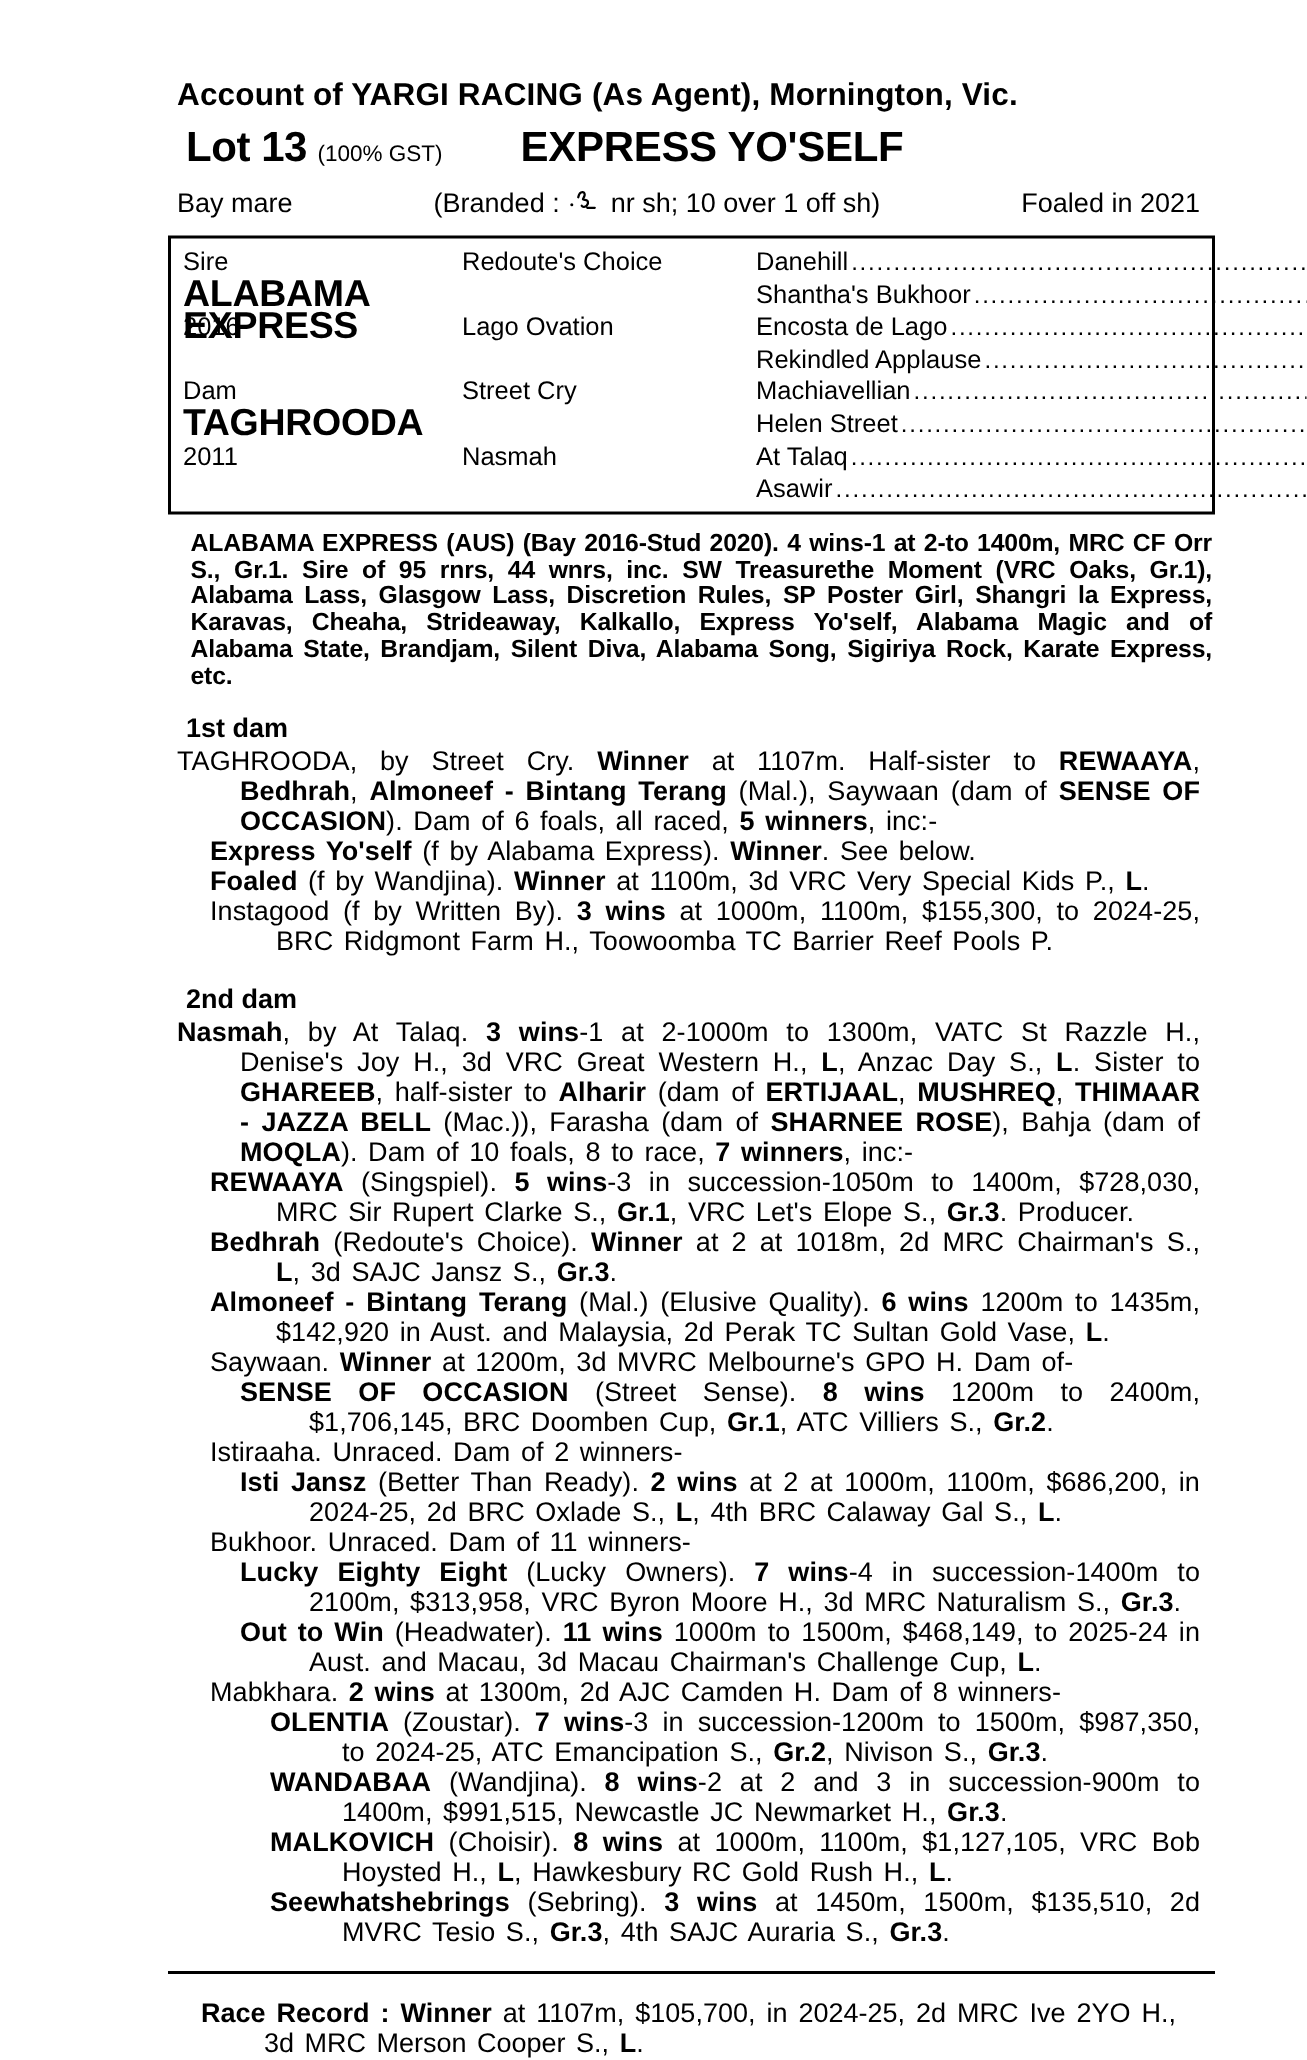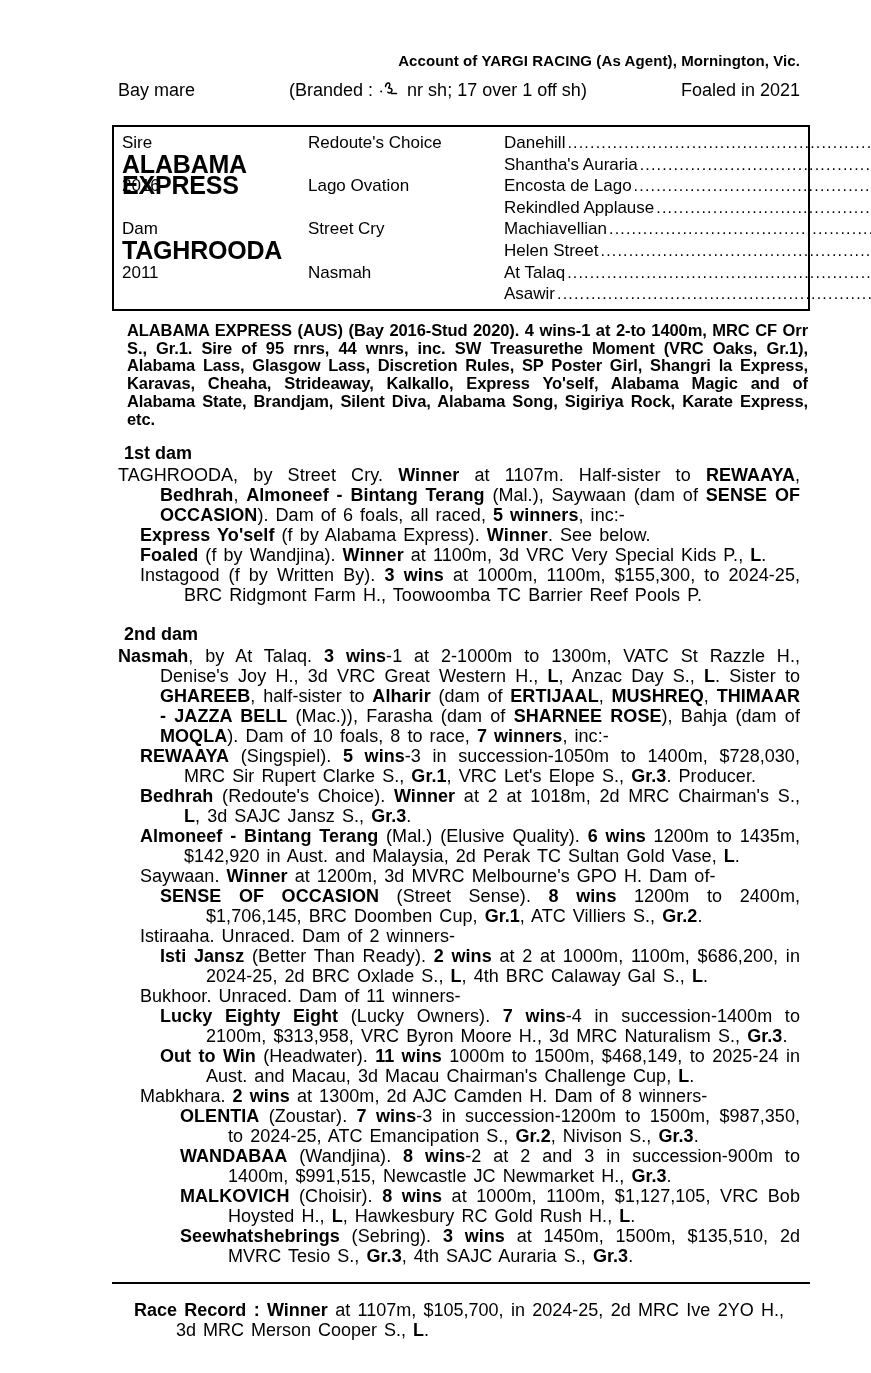--- a/index.html
+++ b/index.html
@@ -5,32 +5,32 @@
   html,body{margin:0;padding:0;}
   body{
     width:871px;height:1373px;background:#ffffff;color:#000;
     font-family:"Liberation Sans", sans-serif;
     overflow:hidden;
   }
   .content{margin-left:112px;width:698px;padding-top:52px;}
   .textcol{padding:0 10px 0 6px;}
 
   
-  .account{font-weight:bold;font-size:15px;text-align:right;letter-spacing:0.1px;}
+  .account{font-weight:bold;font-size:21px;text-align:left;letter-spacing:0.1px;}
   .lot-line{display:flex;align-items:baseline;margin-top:6px;padding-left:6px;}
   .lot-num{font-weight:bold;font-size:28px;letter-spacing:-0.3px;}
   .gst{font-size:15px;margin-left:7px;}
   .horse-name{font-weight:bold;font-size:28px;margin-left:52px;letter-spacing:-0.2px;}
   .desc-line{display:flex;justify-content:space-between;align-items:baseline;font-size:18px;margin-top:9px;padding:0 10px 0 6px;}
   .branded-group{display:inline-flex;align-items:baseline;gap:5px;}
   .brand-glyph{position:relative;top:2px;}
 
   
   .ped-table{
-    border:2px solid #000;margin-top:24px;
+    border:2px solid #000;margin-top:11px;
     display:grid;grid-template-columns:186px 196px 1fr;
     grid-auto-rows:21.6px;padding:5px 8px 4px 8px;
     font-size:17px;line-height:21.6px;
   }
   .ped-table .big{font-weight:bold;font-size:25px;letter-spacing:-0.2px;}
   .ca{grid-column:1}.cb{grid-column:2}
   .r1{grid-row:1}.r2{grid-row:2}.r3{grid-row:3}.r5{grid-row:5}.r6{grid-row:6}.r7{grid-row:7}
   .ped-line{display:flex;align-items:baseline;grid-column:3;white-space:nowrap;}
   .pl1{grid-row:1}.pl2{grid-row:2}.pl3{grid-row:3}.pl4{grid-row:4}
   .pl5{grid-row:5}.pl6{grid-row:6}.pl7{grid-row:7}.pl8{grid-row:8}
@@ -60,32 +60,37 @@
   .rule{border-top:2px solid #000;margin:16px 0 3px 0;}
   .rr p{margin:16px;font-size:18px;line-height:20px;text-align:justify;word-spacing:2px;}
 </style>
 </head>
 <body>
 
 <div class="content">
 
   <div class="textcol">
     <div class="account">Account of YARGI RACING (As Agent), Mornington, Vic.</div>
+    <div class="lot-line">
+      <span class="lot-num">Lot 13</span>
+      <span class="gst">(100% GST)</span>
+      <span class="horse-name">EXPRESS YO'SELF</span>
+    </div>
   </div>
   <div class="desc-line">
     <span>Bay mare</span>
     <span class="branded-group">
       <span>(Branded :</span>
       <span class="brand-glyph">
         <svg width="24" height="18" viewBox="0 0 24 18">
           <circle cx="3.2" cy="11.5" r="1" fill="#000"></circle>
           <path d="M7.5 6.5 C8.5 1.5 13 2.5 11.5 6 C10.8 7.6 9.8 8.2 11.8 8.2 C14.2 8.2 14.6 10.4 13.2 12 C12.2 13.1 10.4 13.3 9.8 12.2 M13.5 13.5 L18.5 13.5" fill="none" stroke="#000" stroke-width="1.5" stroke-linecap="round"></path>
         </svg>
       </span>
-      <span>nr sh; 17 over 1 off sh)</span>
+      <span>nr sh; 10 over 1 off sh)</span>
     </span>
     <span>Foaled in 2021</span>
   </div>
 
   <div class="ped-table">
     <span class="ca r1">Sire</span>
     <span class="ca r2 big">ALABAMA EXPRESS</span>
     <span class="ca r3">2016</span>
     <span class="ca r5">Dam</span>
     <span class="ca r6 big">TAGHROODA</span>
@@ -94,21 +99,21 @@
     <span class="cb r1">Redoute's Choice</span>
     <span class="cb r3">Lago Ovation</span>
     <span class="cb r5">Street Cry</span>
     <span class="cb r7">Nasmah</span>
 
     <div class="ped-line pl1">
         <span>Danehill</span>
         <span class="leader"></span>
       </div>
     <div class="ped-line pl2">
-        <span>Shantha's Auraria</span>
+        <span>Shantha's Bukhoor</span>
         <span class="leader"></span>
       </div>
     <div class="ped-line pl3">
         <span>Encosta de Lago</span>
         <span class="leader"></span>
       </div>
     <div class="ped-line pl4">
         <span>Rekindled Applause</span>
         <span class="leader"></span>
       </div>

